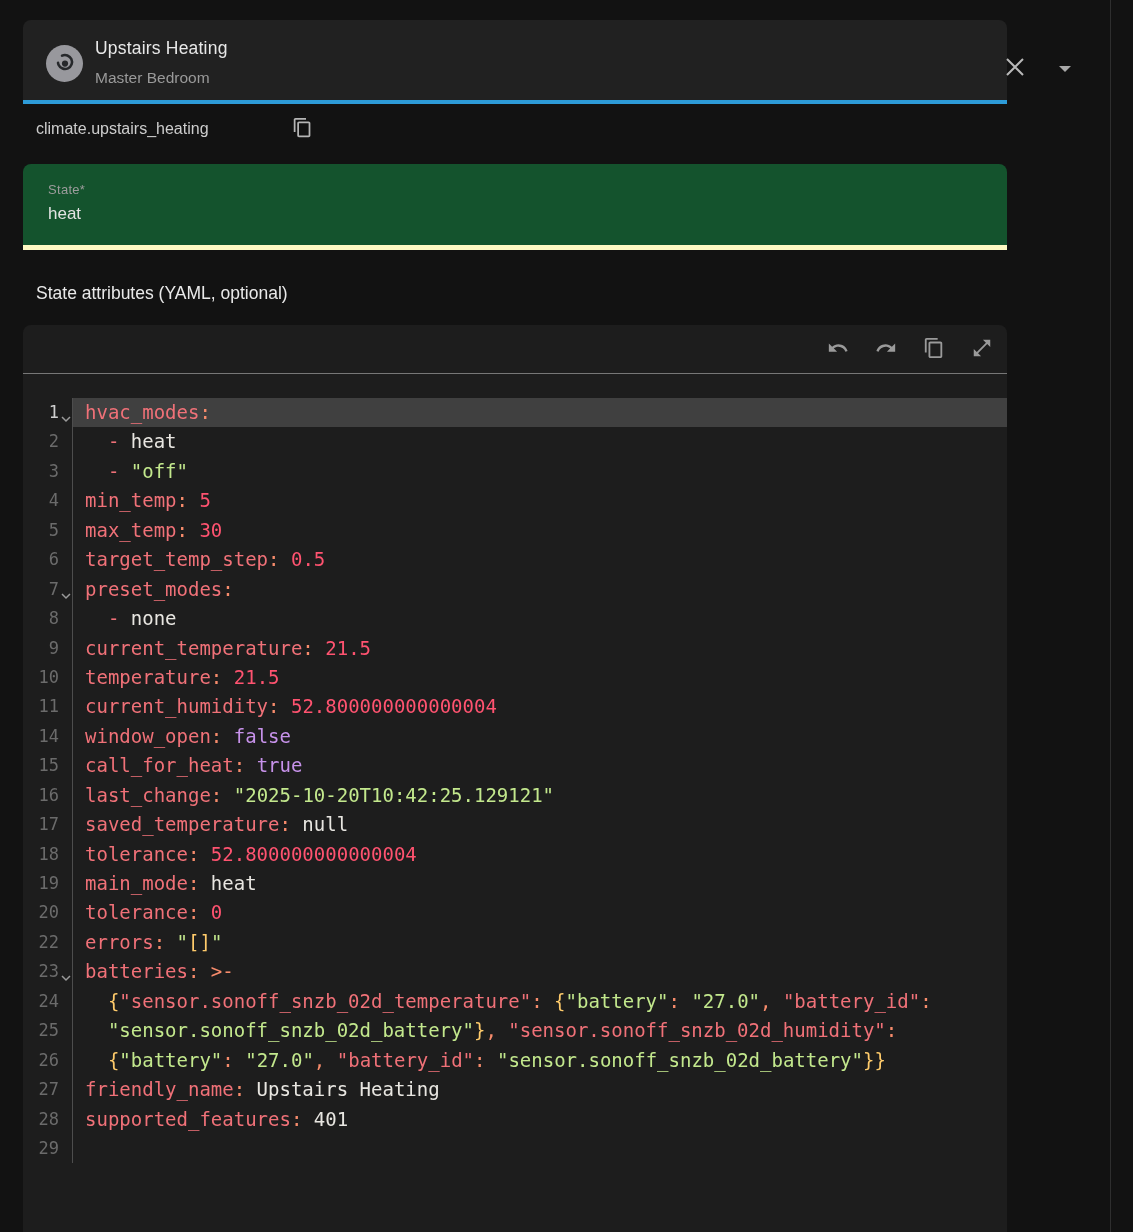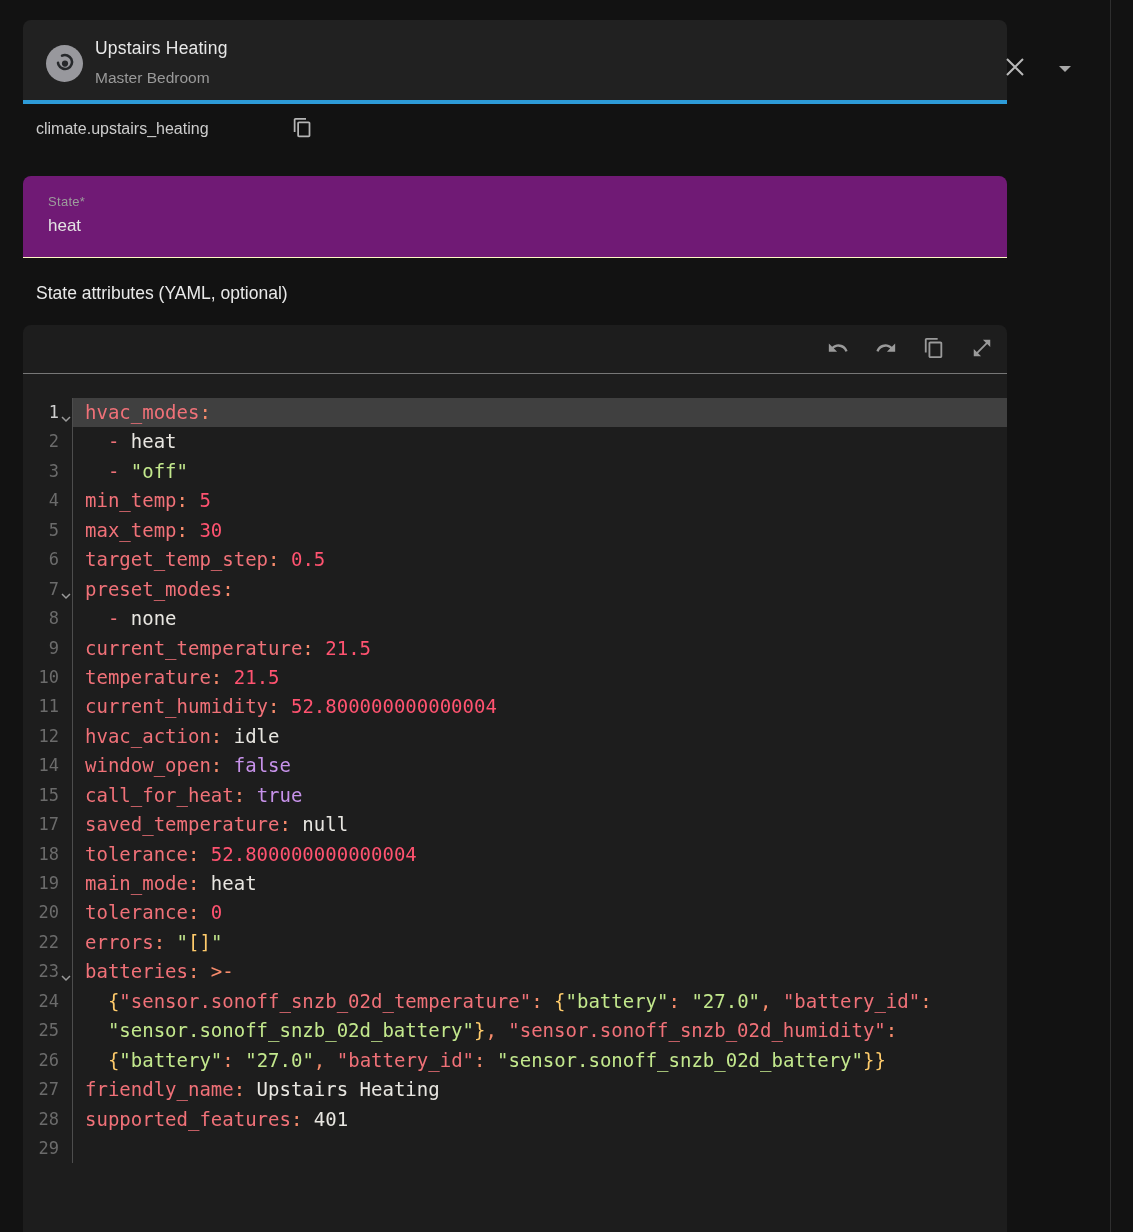--- a/index.html
+++ b/index.html
@@ -21,21 +21,21 @@
   #close-btn{left:976px;}
   #caret-btn{left:1026px;}
 
   
   #entity-id{position:absolute;left:36px;top:119px;font-family:Liberation Sans, sans-serif;
     font-size:16px;color:#cdcdcd;line-height:20px;}
   #entity-copy-btn{position:absolute;left:290px;top:117px;width:24px;height:24px;
     display:flex;align-items:center;justify-content:center;background:none;border:none;padding:0;cursor:pointer;}
 
   
-  #state-field{top:176px;height:81px;background:#701a75;border-bottom:1px solid #fef9c3;cursor:text;}
+  #state-field{top:164px;height:81px;background:#14532d;border-bottom:5px solid #fef9c3;cursor:text;}
   #state-label{position:absolute;left:25px;top:18px;font-size:13px;color:#9c9c9c;letter-spacing:.3px;}
   #state-value{position:absolute;left:25px;top:40px;font-size:17px;color:#e4e4e4;}
 
   
   #attr-heading{position:absolute;left:36px;top:283px;font-size:17.5px;color:#e9e9e9;}
 
   
   #editor-card{top:325px;height:907px;background:#1d1d1d;overflow:hidden;}
   #editor-toolbar{position:absolute;top:0;left:0;right:0;height:48px;display:flex;
     justify-content:flex-end;align-items:center;gap:24px;padding-right:13px;box-sizing:border-box;}
@@ -211,35 +211,35 @@
           <div class="content"><span class="tok-key">temperature</span><span class="tok-punct">:</span><span class="tok-plain"> </span><span class="tok-num">21.5</span></div>
         </div>
         <div class="cm-line">
           <div class="gutter">
             <span class="num">11</span>
           </div>
           <div class="content"><span class="tok-key">current_humidity</span><span class="tok-punct">:</span><span class="tok-plain"> </span><span class="tok-num">52.800000000000004</span></div>
         </div>
         <div class="cm-line">
           <div class="gutter">
-            <span class="num">12</span>
-          </div>
-          <div class="content"><span class="tok-key">hvac_action</span><span class="tok-punct">:</span><span class="tok-plain"> idle</span></div>
-        </div>
-        <div class="cm-line">
-          <div class="gutter">
             <span class="num">14</span>
           </div>
           <div class="content"><span class="tok-key">window_open</span><span class="tok-punct">:</span><span class="tok-plain"> </span><span class="tok-bool">false</span></div>
         </div>
         <div class="cm-line">
           <div class="gutter">
             <span class="num">15</span>
           </div>
           <div class="content"><span class="tok-key">call_for_heat</span><span class="tok-punct">:</span><span class="tok-plain"> </span><span class="tok-bool">true</span></div>
+        </div>
+        <div class="cm-line">
+          <div class="gutter">
+            <span class="num">16</span>
+          </div>
+          <div class="content"><span class="tok-key">last_change</span><span class="tok-punct">:</span><span class="tok-plain"> </span><span class="tok-str">"2025-10-20T10:42:25.129121"</span></div>
         </div>
         <div class="cm-line">
           <div class="gutter">
             <span class="num">17</span>
           </div>
           <div class="content"><span class="tok-key">saved_temperature</span><span class="tok-punct">:</span><span class="tok-plain"> null</span></div>
         </div>
         <div class="cm-line">
           <div class="gutter">
             <span class="num">18</span>

